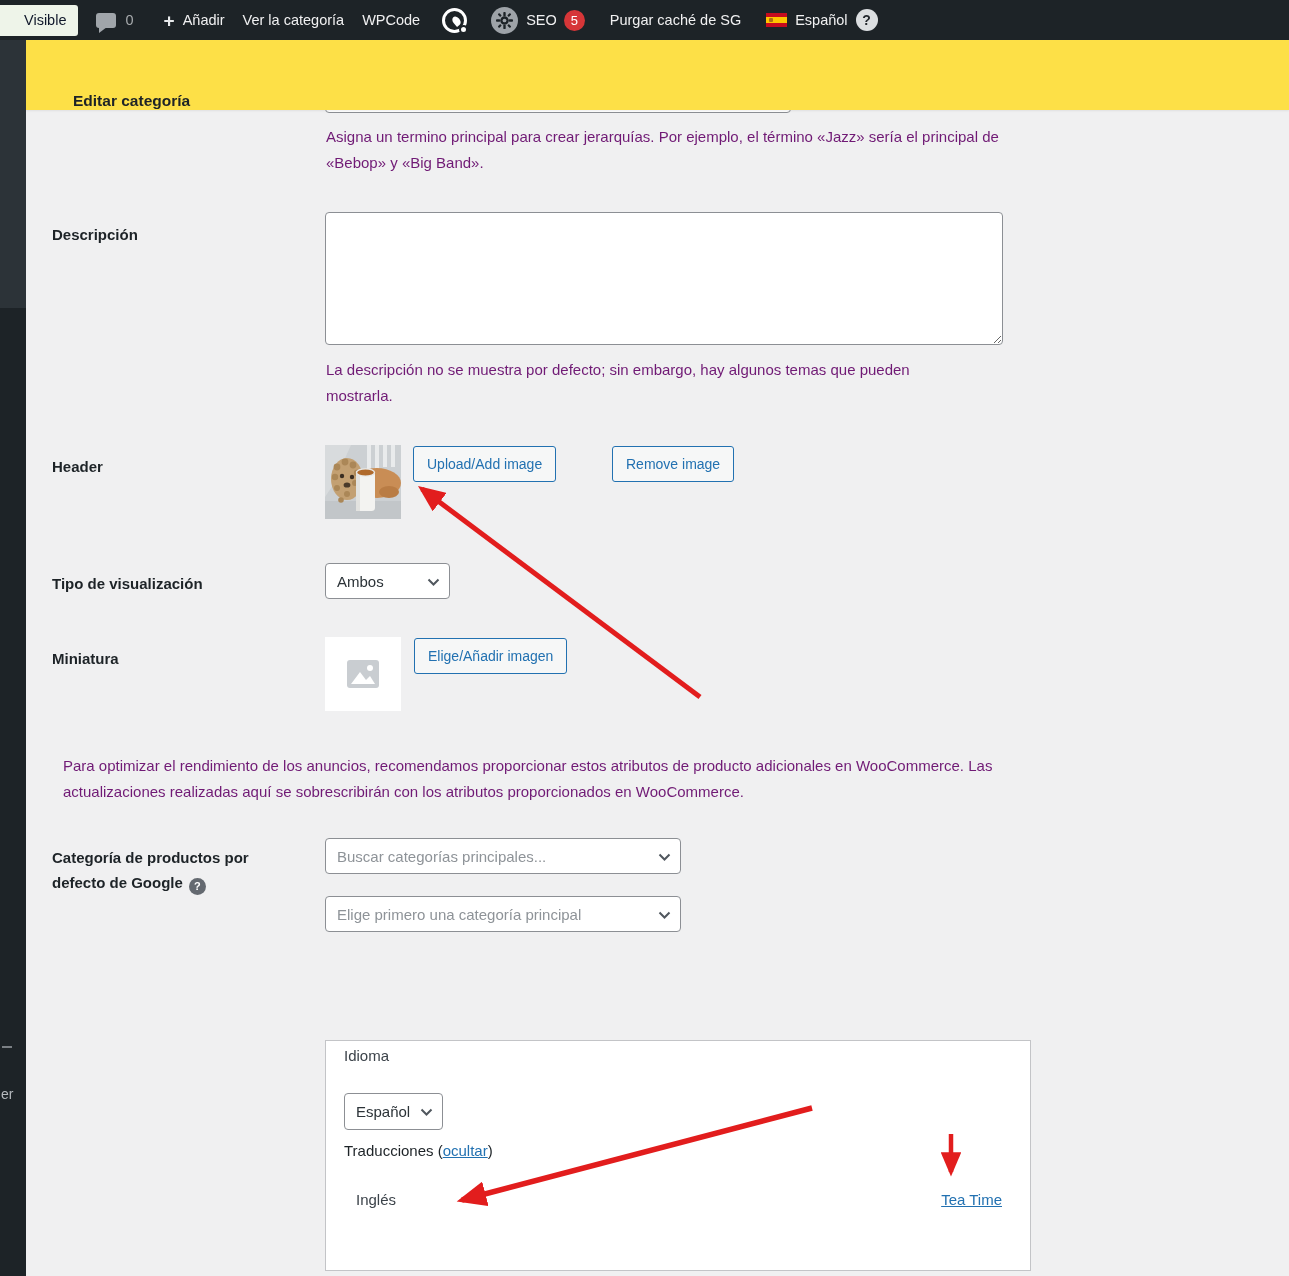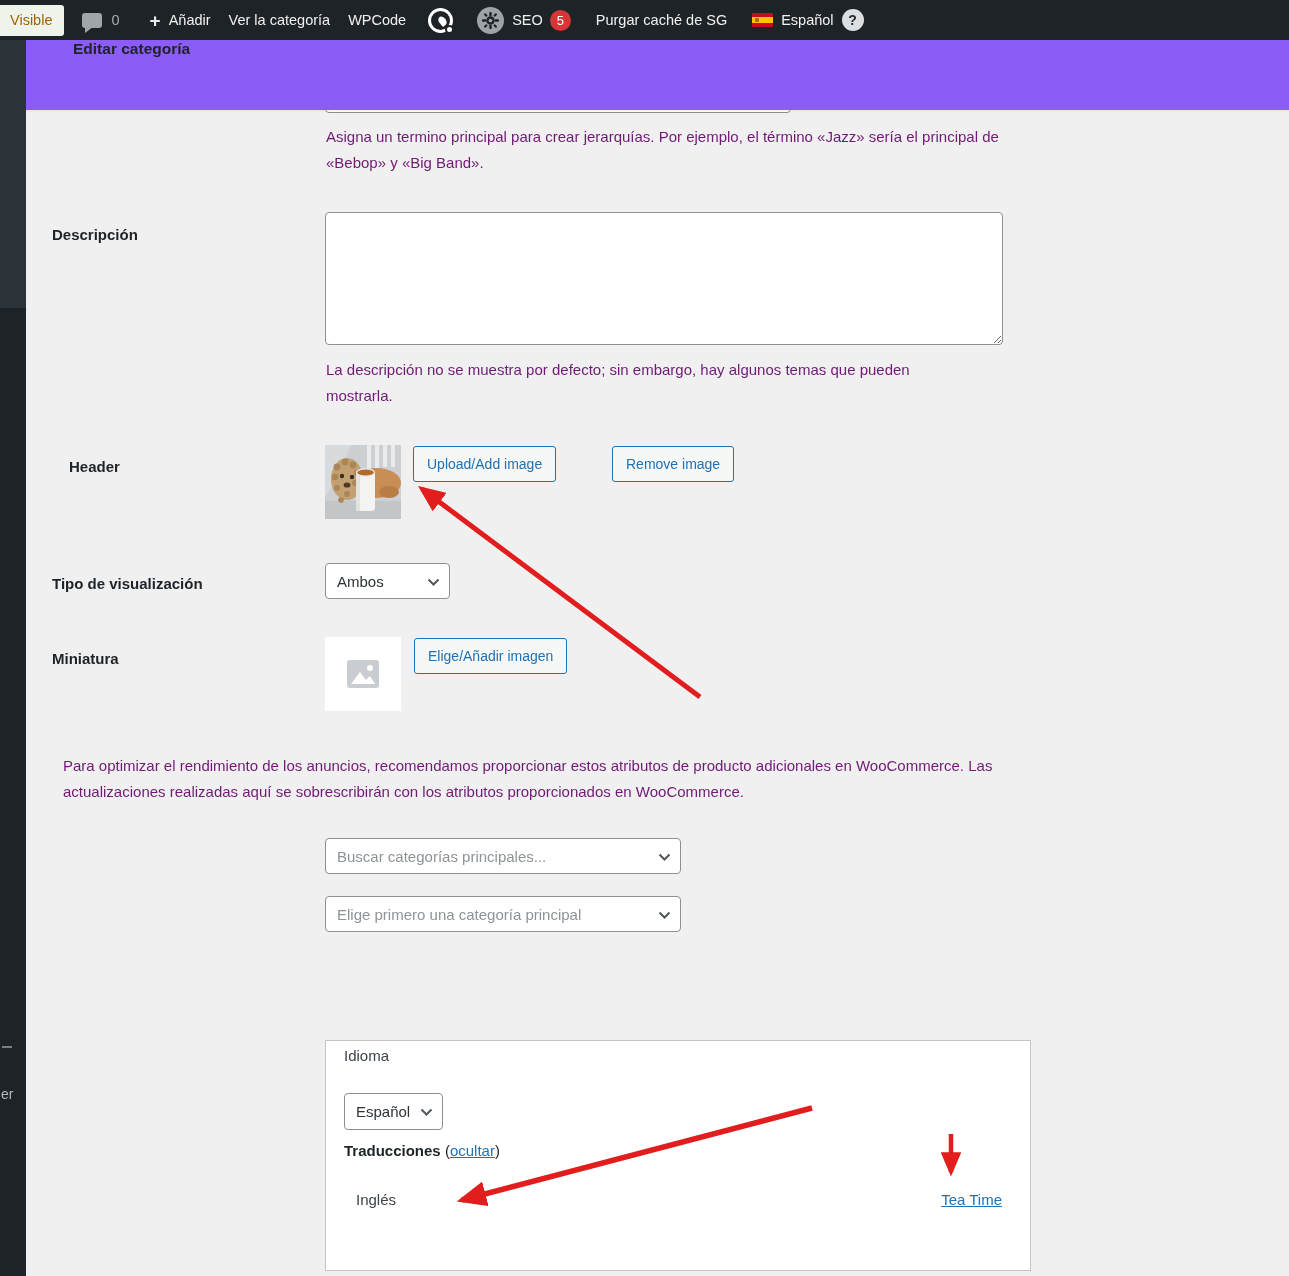--- a/index.html
+++ b/index.html
@@ -4,22 +4,22 @@
 <style>
   * { margin:0; padding:0; box-sizing:border-box; }
   html,body { width:1289px; height:1276px; }
   body { font-family:"Liberation Sans", sans-serif; background:#f0f0f1; }
   .page { position:relative; width:1289px; height:1276px; overflow:hidden; background:#f0f0f1; }
 
   
   .adminbar { position:absolute; left:0; top:0; width:1289px; height:40px; background:#1d2327;
               display:flex; align-items:center; color:#f0f0f1; font-size:14.5px; z-index:6; }
   .ab-item { display:flex; align-items:center; margin-left:18px; white-space:nowrap; cursor:pointer; }
-  .visible-badge { margin-left:0; background:#eef4e9; color:#a16207; height:31px; display:flex;
-                   align-items:center; padding:0 12px 0 10px; border-radius:0 3px 3px 0; font-size:14.5px; }
+  .visible-badge { margin-left:0; background:#eef4e9; color:#0f172a; height:31px; display:flex;
+                   align-items:center; padding:0 12px 0 24px; border-radius:0 3px 3px 0; font-size:14.5px; }
   .bubble-icon { width:20px; height:15px; background:#a0a5aa; border-radius:3px; position:relative; }
   .bubble-icon:after { content:""; position:absolute; left:3px; bottom:-5px; border:5px solid transparent;
                        border-top-color:#a0a5aa; border-left-color:#a0a5aa; border-width:3px 4px; }
   .comment-count { color:#a7aaad; margin-left:9px; }
   .plus-glyph { font-size:19px; font-weight:bold; color:#e8eaec; margin-right:8px; line-height:1; }
   .q-logo { width:25px; height:25px; border:3.5px solid #fff; border-radius:50%; position:relative; }
   .q-dot { position:absolute; right:-4px; bottom:-4px; width:9px; height:9px; background:#fff;
            border:2px solid #1d2327; border-radius:50%; }
   .q-tear { position:absolute; left:8px; top:5px; width:7px; height:10px; background:#fff;
             border-radius:50% 50% 50% 0; transform:rotate(-40deg); }
@@ -33,22 +33,22 @@
   .help-circle { width:22px; height:22px; border-radius:50%; background:#dcdfe1; color:#23282d;
                  font-size:14px; font-weight:bold; display:flex; align-items:center; justify-content:center; margin-left:8px; }
 
   
   .sidebar { position:absolute; left:0; top:40px; width:26px; height:1236px; background:#1d2327; z-index:4; overflow:hidden; }
   .sidebar-top { position:absolute; left:0; top:0; width:26px; height:268px; background:#2c3338; }
   .sb-dash { position:absolute; left:2px; top:1006px; width:10px; height:2px; background:#7a7f84; }
   .sb-frag { position:absolute; left:1px; top:1046px; color:#b5b9bd; font-size:14px; }
 
   
-  .pageheader { position:absolute; left:26px; top:40px; width:1263px; height:70px; background:#8b5cf6;
-                z-index:3; box-shadow:0 1px 2px rgba(0,0,0,.07); display:flex; align-items:flex-start; }
+  .pageheader { position:absolute; left:26px; top:40px; width:1263px; height:70px; background:#fde047;
+                z-index:3; box-shadow:0 1px 2px rgba(0,0,0,.07); display:flex; align-items:flex-end; }
   .pageheader h1 { font-size:15.5px; font-weight:700; color:#1d2327; margin-left:47px; }
 
   
   .partial-input { position:absolute; left:325px; top:99px; width:466px; height:14px; background:#fff;
                    border:1px solid #8c8f94; border-radius:0 0 4px 4px; z-index:1; }
   .help-text { position:absolute; font-size:15px; color:#701a75; line-height:26px; }
   .row-label { position:absolute; left:52px; font-size:15px; font-weight:600; color:#1d2327; line-height:25px; }
   .wp-textarea { position:absolute; left:325px; top:212px; width:678px; height:133px; background:#fff;
                  border:1px solid #8c8f94; border-radius:4px; resize:both; font-family:"Liberation Sans",sans-serif;
                  font-size:14px; padding:6px 8px; color:#2c3338; }
@@ -63,21 +63,21 @@
                        display:flex; align-items:center; justify-content:center; }
   .qmark-inline { display:inline-flex; width:17px; height:17px; border-radius:50%; background:#646970; color:#fff;
                   font-size:11px; font-weight:bold; align-items:center; justify-content:center; vertical-align:-2px; margin-left:6px; cursor:pointer; }
 
   
   .lang-box { position:absolute; left:325px; top:1040px; width:706px; height:231px; background:#fff;
               border:1px solid #c3c4c7; }
   .lang-title { position:absolute; left:18px; top:6px; font-size:15px; color:#3c434a; }
   .lang-select { left:18px; top:52px; width:99px; height:37px; }
   .translations-line { position:absolute; left:18px; top:101px; font-size:15px; color:#1d2327; }
-  .translations-line b { font-weight:700;margin-top:39px; }
+  .translations-line b { font-weight:400;margin-top:39px; }
   .link { color:#2271b1; text-decoration:underline; cursor:pointer; }
   .lang-row-name { position:absolute; left:30px; top:150px; font-size:15px; color:#3c434a; }
   .lang-row-value { position:absolute; right:28px; top:150px; font-size:15px; }
 
   .overlay { position:absolute; left:0; top:0; width:1289px; height:1276px; z-index:10; pointer-events:none; }
 </style>
 </head>
 <body>
 
 <div class="page">
@@ -154,21 +154,21 @@
   </div>
 
   <div class="partial-input"></div>
 
   <div class="help-text" style="left:326px; top:124px; width:690px;">Asigna un termino principal para crear jerarquías. Por ejemplo, el término «Jazz» sería el principal de «Bebop» y «Big Band».</div>
 
   <div class="row-label" style="top:222px;">Descripción</div>
   <textarea class="wp-textarea" aria-label="Descripción" style=""></textarea>
   <div class="help-text" style="left:326px; top:357px; width:618px;">La descripción no se muestra por defecto; sin embargo, hay algunos temas que pueden mostrarla.</div>
 
-  <div class="row-label" style="top:454px;margin-left:17px;">Header</div>
+  <div class="row-label" style="top:454px;">Header</div>
   <div class="thumb" style="left:325px; top:445px;">
     <svg width="76" height="74" viewBox="0 0 76 74">
       <rect width="76" height="74" fill="#ccd0d3"></rect>
       <g fill="#e9ebec">
           <rect x="42" y="0" width="4" height="26"></rect>
           <rect x="50" y="0" width="4" height="24"></rect>
           <rect x="58" y="0" width="4" height="22"></rect>
           <rect x="66" y="0" width="4" height="22"></rect>
         </g>
       <polygon points="0,0 26,0 8,40 0,52" fill="#d8dbdd"></polygon>
@@ -212,20 +212,23 @@
     <svg width="32" height="28" viewBox="0 0 32 28">
       <rect width="32" height="28" rx="3" fill="#c9cdd1"></rect>
       <circle cx="23" cy="8" r="3" fill="#fff"></circle>
       <polygon points="4,24 13,12 19,20 23,16 28,24" fill="#fff"></polygon>
     </svg>
   </div>
   <button class="btn-secondary" style="left:414px; top:638px;">Elige/Añadir imagen</button>
 
   <div class="help-text" style="left:63px; top:753px; width:952px;">Para optimizar el rendimiento de los anuncios, recomendamos proporcionar estos atributos de producto adicionales en WooCommerce. Las actualizaciones realizadas aquí se sobrescribirán con los atributos proporcionados en WooCommerce.</div>
 
+  <div class="row-label" style="top:845px; width:245px;">
+    <span>Categoría de productos por defecto de Google</span><span class="qmark-inline">?</span>
+  </div>
   <div class="wp-select placeholder" style="left:325px; top:896px; width:356px;">
     <span>Elige primero una categoría principal</span>
     <svg class="chev" width="13" height="9" viewBox="0 0 13 9">
         <polyline points="1.5,1.5 6.5,6.5 11.5,1.5" fill="none" stroke="#50575e" stroke-width="2"></polyline>
       </svg>
   </div>
   <div class="wp-select placeholder" style="left:325px; top:838px; width:356px;">
     <span>Buscar categorías principales...</span>
     <svg class="chev" width="13" height="9" viewBox="0 0 13 9">
         <polyline points="1.5,1.5 6.5,6.5 11.5,1.5" fill="none" stroke="#50575e" stroke-width="2"></polyline>

